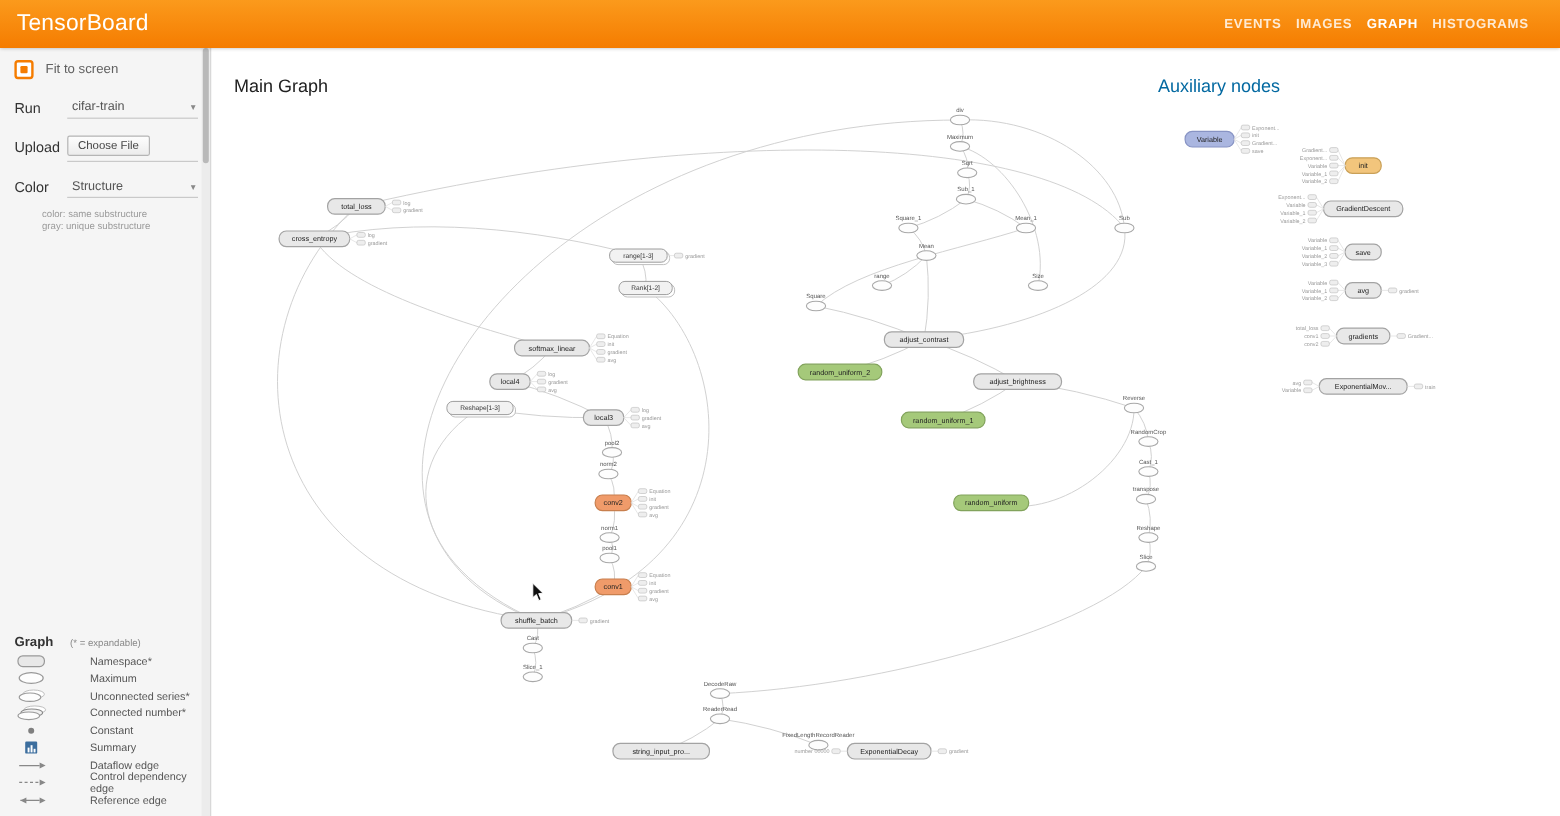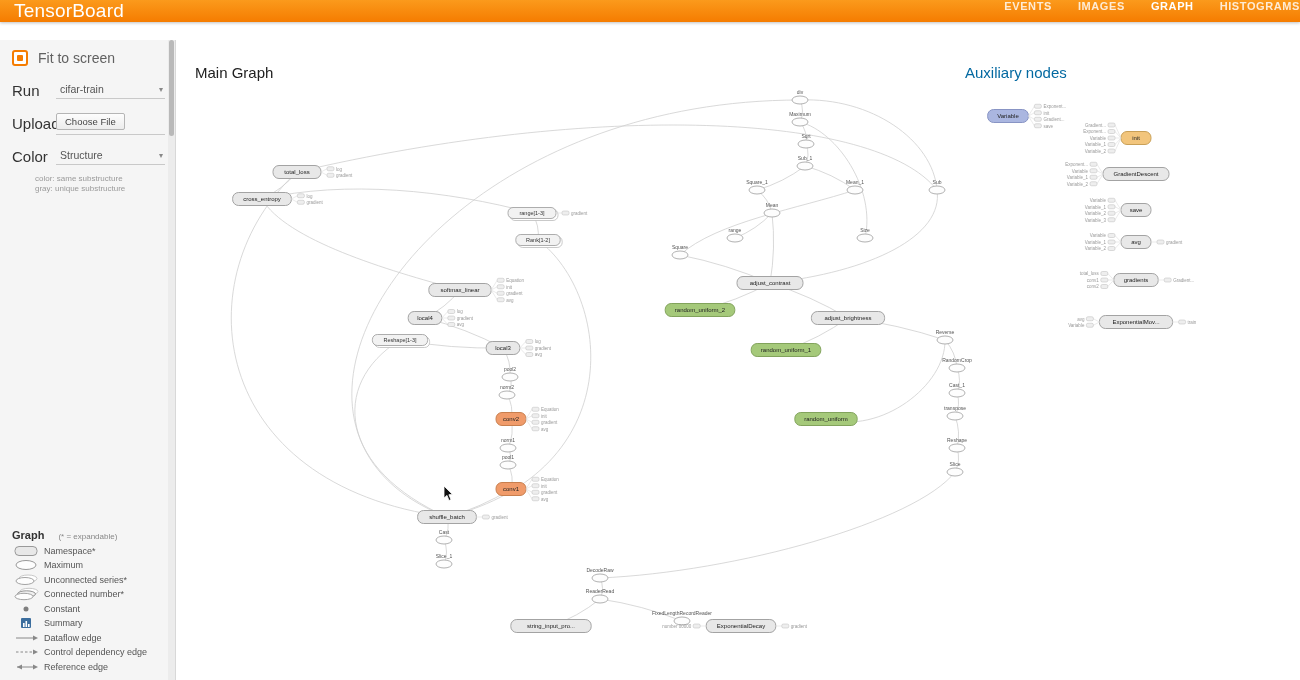--- a/index.html
+++ b/index.html
@@ -1,58 +1,58 @@
 <!DOCTYPE html>
 <html><head>
 <meta charset="utf-8">
 <style>
   * { box-sizing: border-box; margin: 0; padding: 0; }
   html,body { width:1300px; height:680px; overflow:hidden; background:#fff;
               font-family:"Liberation Sans", sans-serif; }
 
   
-  .header { position:absolute; left:0; top:0; width:1300px; height:22px;
+  .header { position:absolute; left:0; top:0; width:1300px; height:40px;
             background:linear-gradient(180deg,#fb9a1c,#f57c00);
-            display:flex; justify-content:space-between;
+            display:flex; align-items:center; justify-content:space-between;
             box-shadow:0 1px 3px rgba(0,0,0,.25); z-index:30; }
   .header-title { color:#fff; font-size:19px; font-weight:500; padding-left:14px; letter-spacing:.2px; }
-  .nav { display:flex; gap:26px; padding-right:0; }
+  .nav { display:flex; gap:12px; padding-right:26px; }
   .nav-item { color:rgba(255,255,255,.82); font-size:11px; font-weight:700;
               letter-spacing:.6px; cursor:pointer; }
   .nav-item.active { color:#ffffff; }
 
   
   .sidebar { position:absolute; left:0; top:40px; width:176px; height:640px;
              background:#f5f5f5; border-right:1px solid #d8d8d8; z-index:20; }
   .scrollbar { position:absolute; right:0; top:0; bottom:0; width:7px; background:#ececec; }
   .scrollbar .thumb { position:absolute; top:0; left:1px; width:5px; height:96px;
                       background:#b9b9b9; border-radius:3px; }
   .fit-row { display:flex; align-items:center; gap:10px; padding:10px 0 8px 12px; }
   .fit-icon { width:16px; height:16px; border:2px solid #f57c00; border-radius:3px;
               position:relative; background:#fff; cursor:pointer; flex:0 0 auto; }
   .fit-icon::after { content:""; position:absolute; left:3px; top:3px; width:6px; height:6px;
                      background:#f57c00; border-radius:1px; }
-  .fit-label { font-size:14px; color:#616161;text-align:center; }
+  .fit-label { font-size:11px; color:#616161;text-align:center; }
   .ctrl-row { display:flex; align-items:center; padding:7px 10px 5px 12px; }
-  .ctrl-label { font-size:15px; color:#333; width:44px; flex:0 0 auto; }
+  .ctrl-label { font-size:12px; color:#333; width:44px; flex:0 0 auto; }
   .select { flex:1; display:flex; align-items:center; justify-content:space-between;
             font-size:10.5px; color:#555; border-bottom:1px solid #c9c9c9;
             padding:2px 2px 3px 4px; cursor:pointer;gap:10px; }
   .select .caret { font-size:8px; color:#888; }
   .upload-wrap { flex:1; border-bottom:1px solid #c9c9c9; padding-bottom:4px; }
   .upload-btn { font-size:9.5px; color:#444; background:linear-gradient(#fdfdfd,#ececec);
                 border:1px solid #b5b5b5; border-radius:2px; padding:2px 8px; cursor:pointer; }
   .color-notes { padding:4px 0 0 35px; }
   .color-notes div { font-size:8px; color:#9a9a9a; line-height:10px; }
 
   .legend { position:absolute; left:12px; right:10px; bottom:6px; }
   .legend-title-row { display:flex; align-items:baseline; gap:14px; margin-bottom:3px; }
   .legend-title { font-size:11px; font-weight:700; color:#333; }
   .legend-note { font-size:8px; color:#888; }
-  .legend-row { display:flex; align-items:center; height:14.5px; }
+  .legend-row { display:flex; align-items:center; height:14.5px;gap:31px; }
   .legend-icon { flex:0 0 30px; }
   .legend-label { font-size:9px; color:#555; padding-left:2px; }
 
   
   .main { position:absolute; left:176px; top:40px; width:1120px; height:640px; background:#fff; }
   .graph-title { position:absolute; left:19px; top:24px; font-size:15px; color:#212121; font-weight:500; }
   .aux-title { position:absolute; left:789px; top:24px; font-size:15px; color:#0369a1; font-weight:500; }
   .gsvg { position:absolute; left:0; top:0; }
   .gsvg text { font-family:"Liberation Sans", sans-serif; }
 

